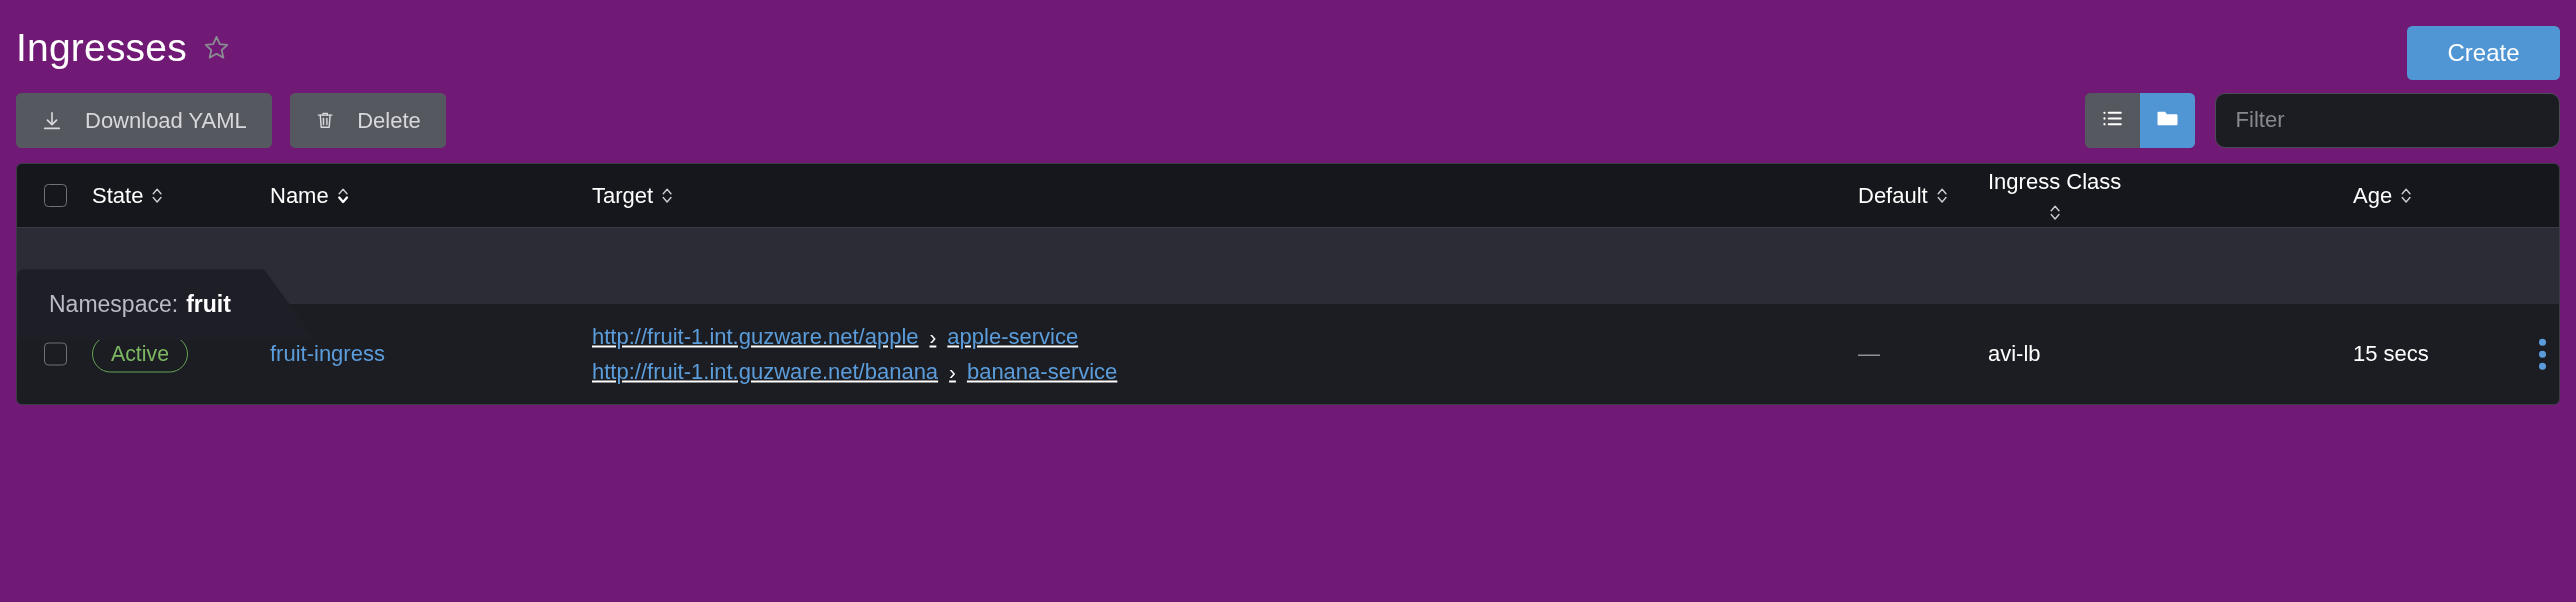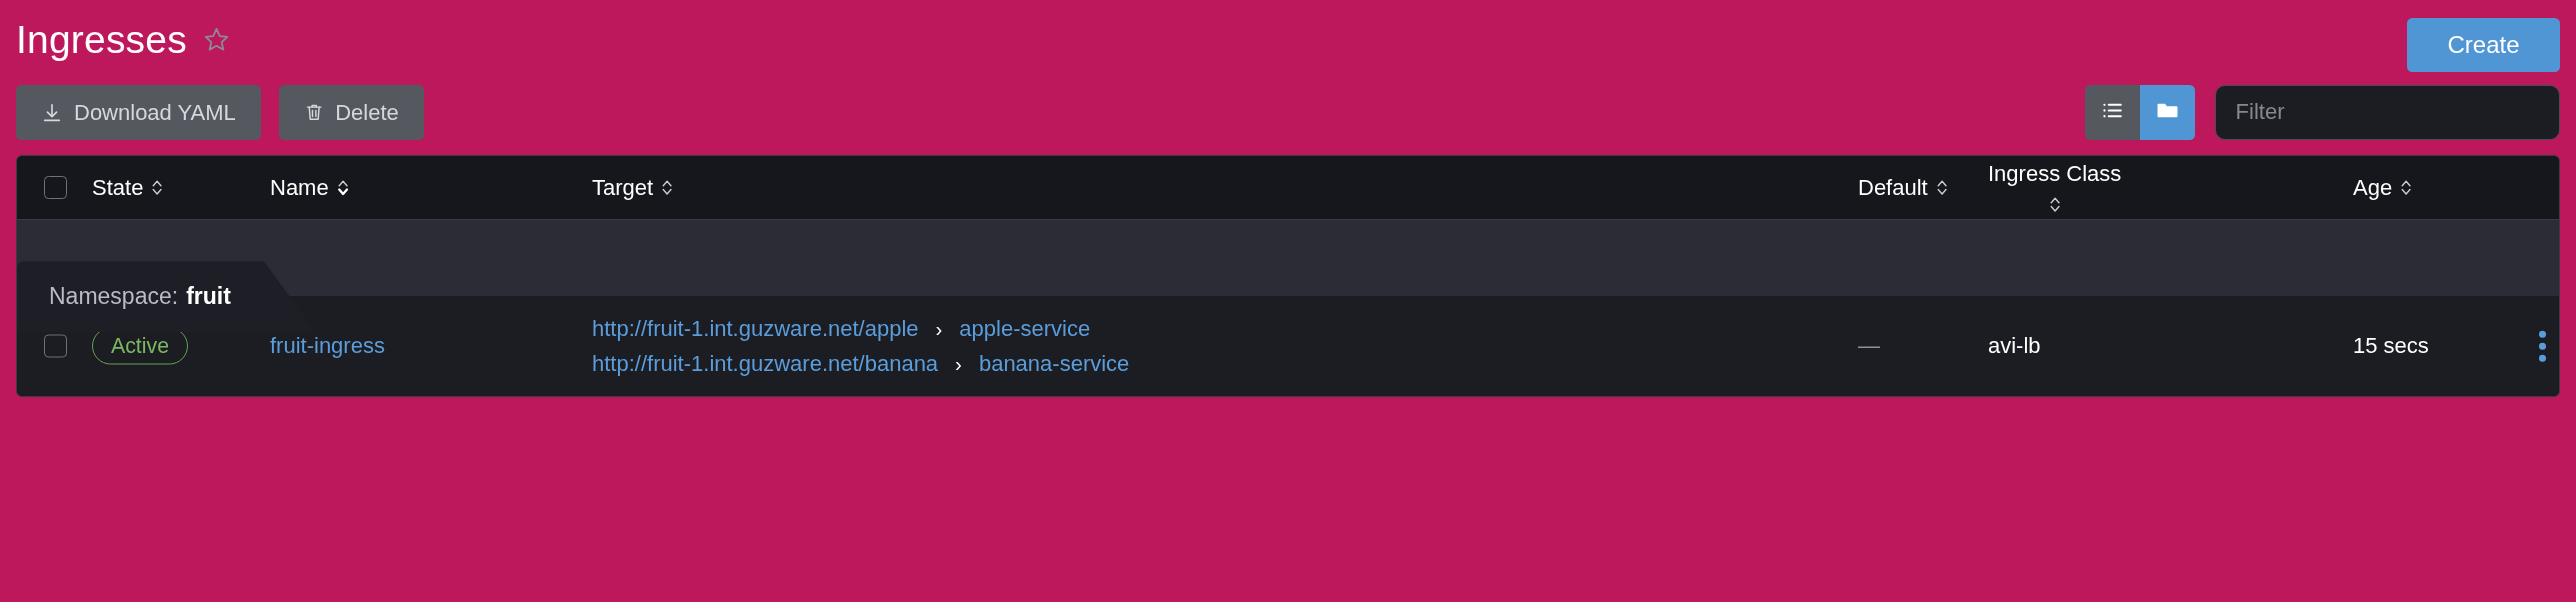--- a/index.html
+++ b/index.html
@@ -15,22 +15,22 @@
   body {
     font-family: "Liberation Sans", sans-serif;
     color: #e4e6ea;
     -webkit-font-smoothing: antialiased;
   }
 
   .page {
     position: relative;
     width: 2576px;
     height: 603px;
-    background: #be185d;
-    padding: 4px 16px;
+    background: #701a75;
+    padding: 12px 16px;
   }
 
   
   .titlebar {
     position: relative;
     height: 71px;
     display: flex;
     align-items: center;
     padding-left: 0px;
   }
@@ -81,21 +81,21 @@
     height: 55px;
     background: #56585f;
     border: none;
     border-radius: 5.3px;
     color: #d6d8dd;
     font-size: 22px;
     font-family: "Liberation Sans", sans-serif;
     display: inline-flex;
     align-items: center;
     justify-content: center;
-    gap: 11px;
+    gap: 22px;
     padding: 0 25px;
     cursor: pointer;
     white-space: nowrap;
   }
   .tool-button .btn-icon { display: inline-flex; align-items: center; }
 
   .toolbar-right {
     position: absolute;
     right: 0;
     top: 9.8px;
@@ -245,23 +245,24 @@
     font-size: 21.3px;
     background: transparent;
   }
 
   .link { color: #5b9ddb; text-decoration: none; cursor: pointer; }
 
   .target-list { display: flex; flex-direction: column; gap: 9px; }
   .target-line {
     display: flex;
     align-items: center;
-    gap: 17px;
+    gap: 11px;
     font-size: 22px;
     white-space: nowrap;
+    text-decoration: underline;
   }
   .chev { color: #ffffff; font-size: 20.4px; line-height: 1; }
 
   .dash { color: #8d9097; font-size: 22px; }
 
   .kebab {
     display: flex;
     flex-direction: column;
     gap: 5.3px;
     align-items: center;

